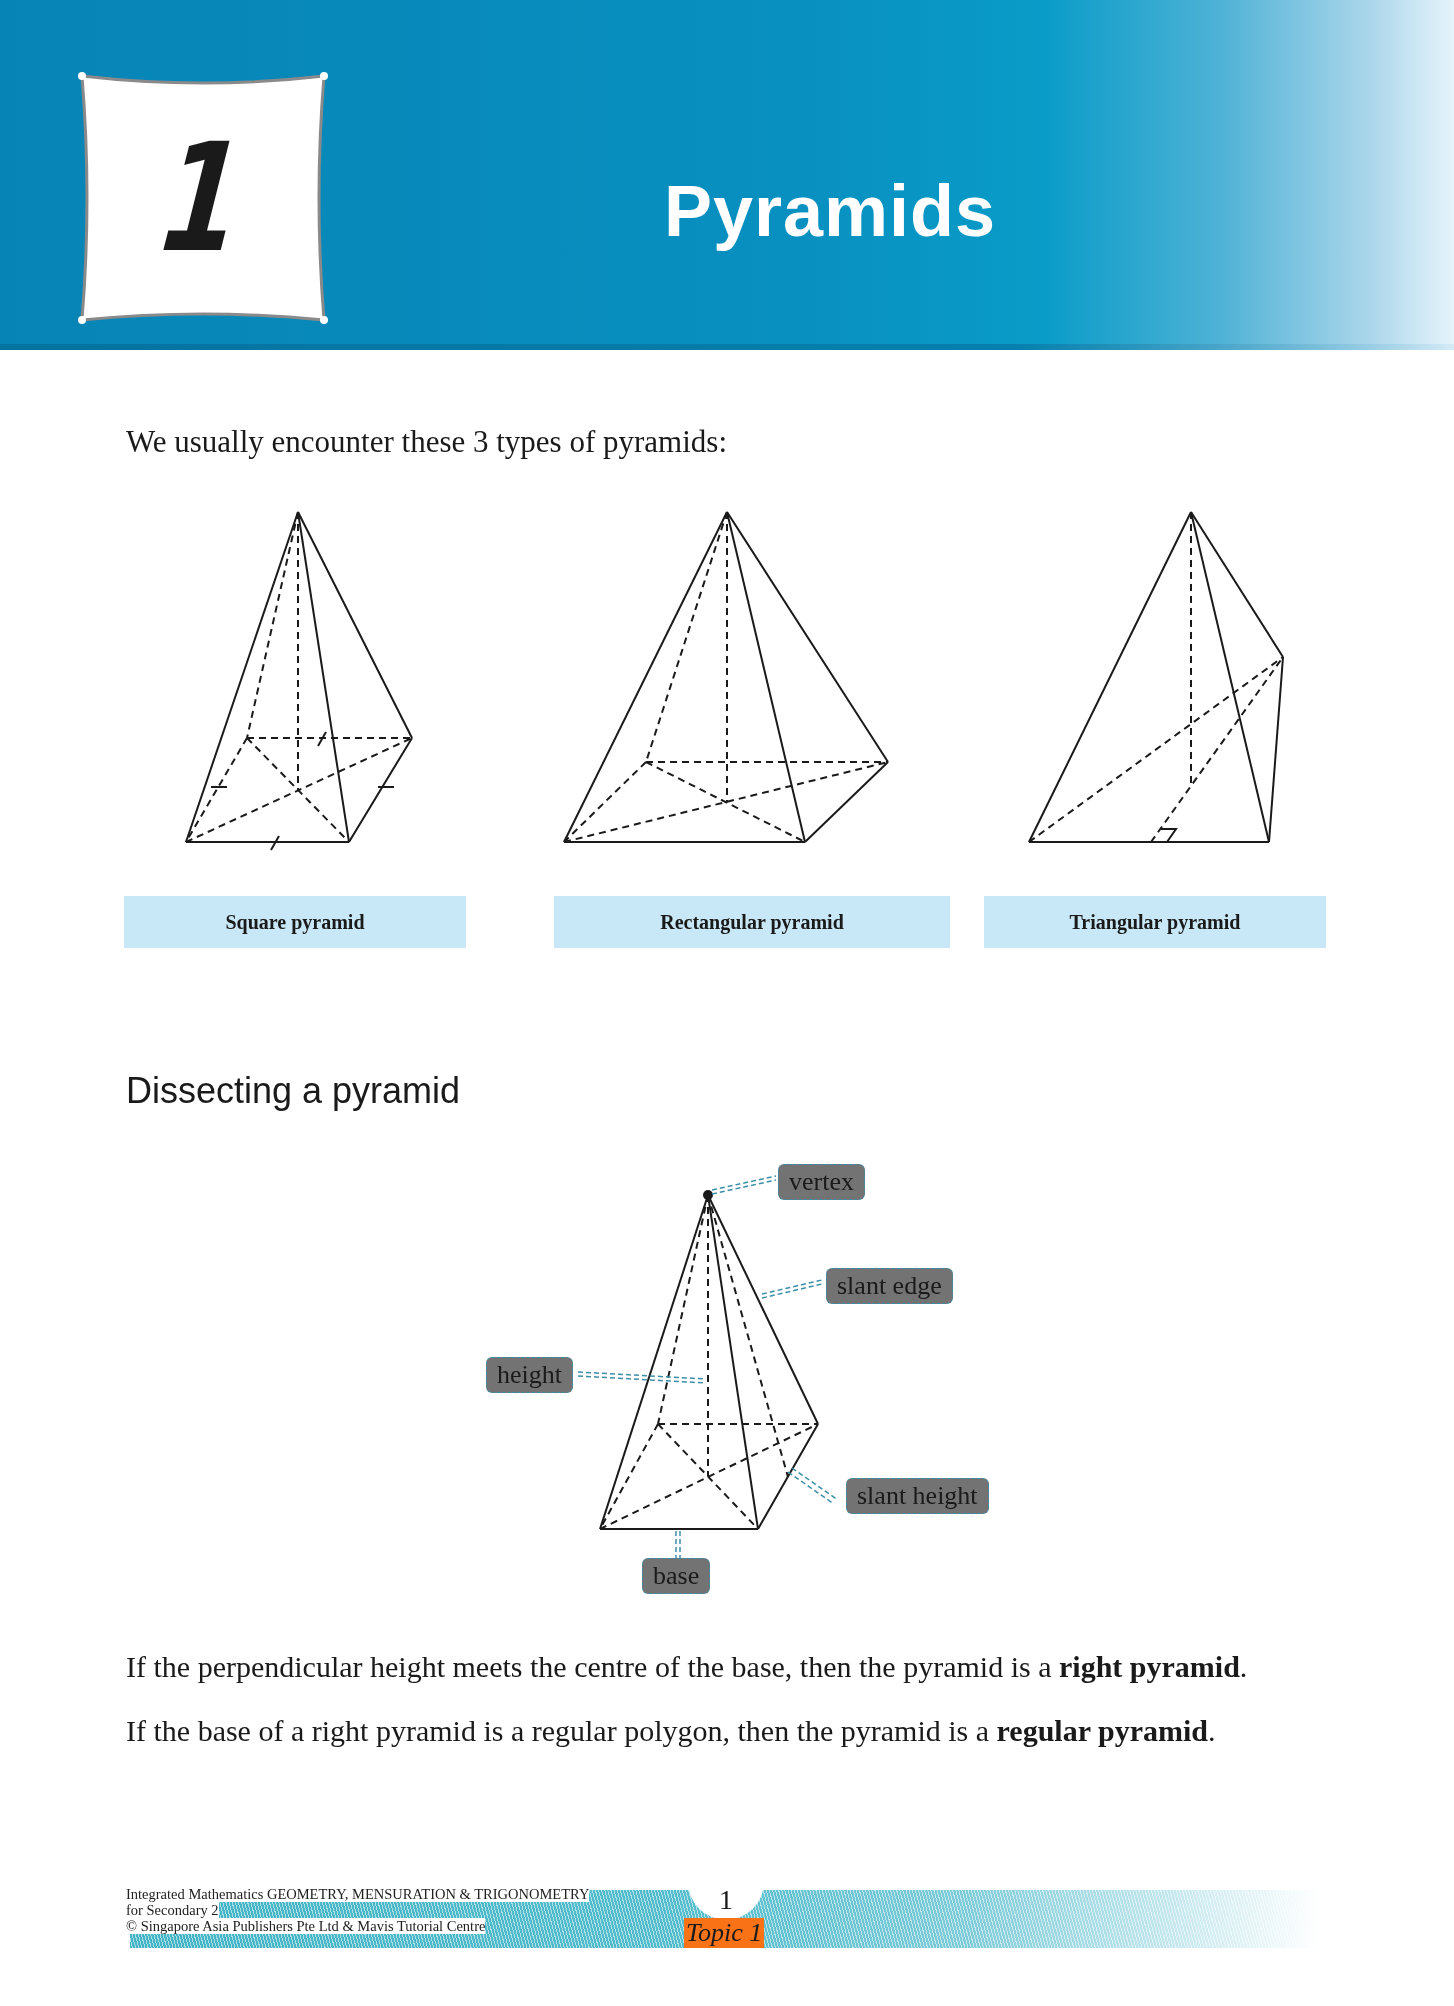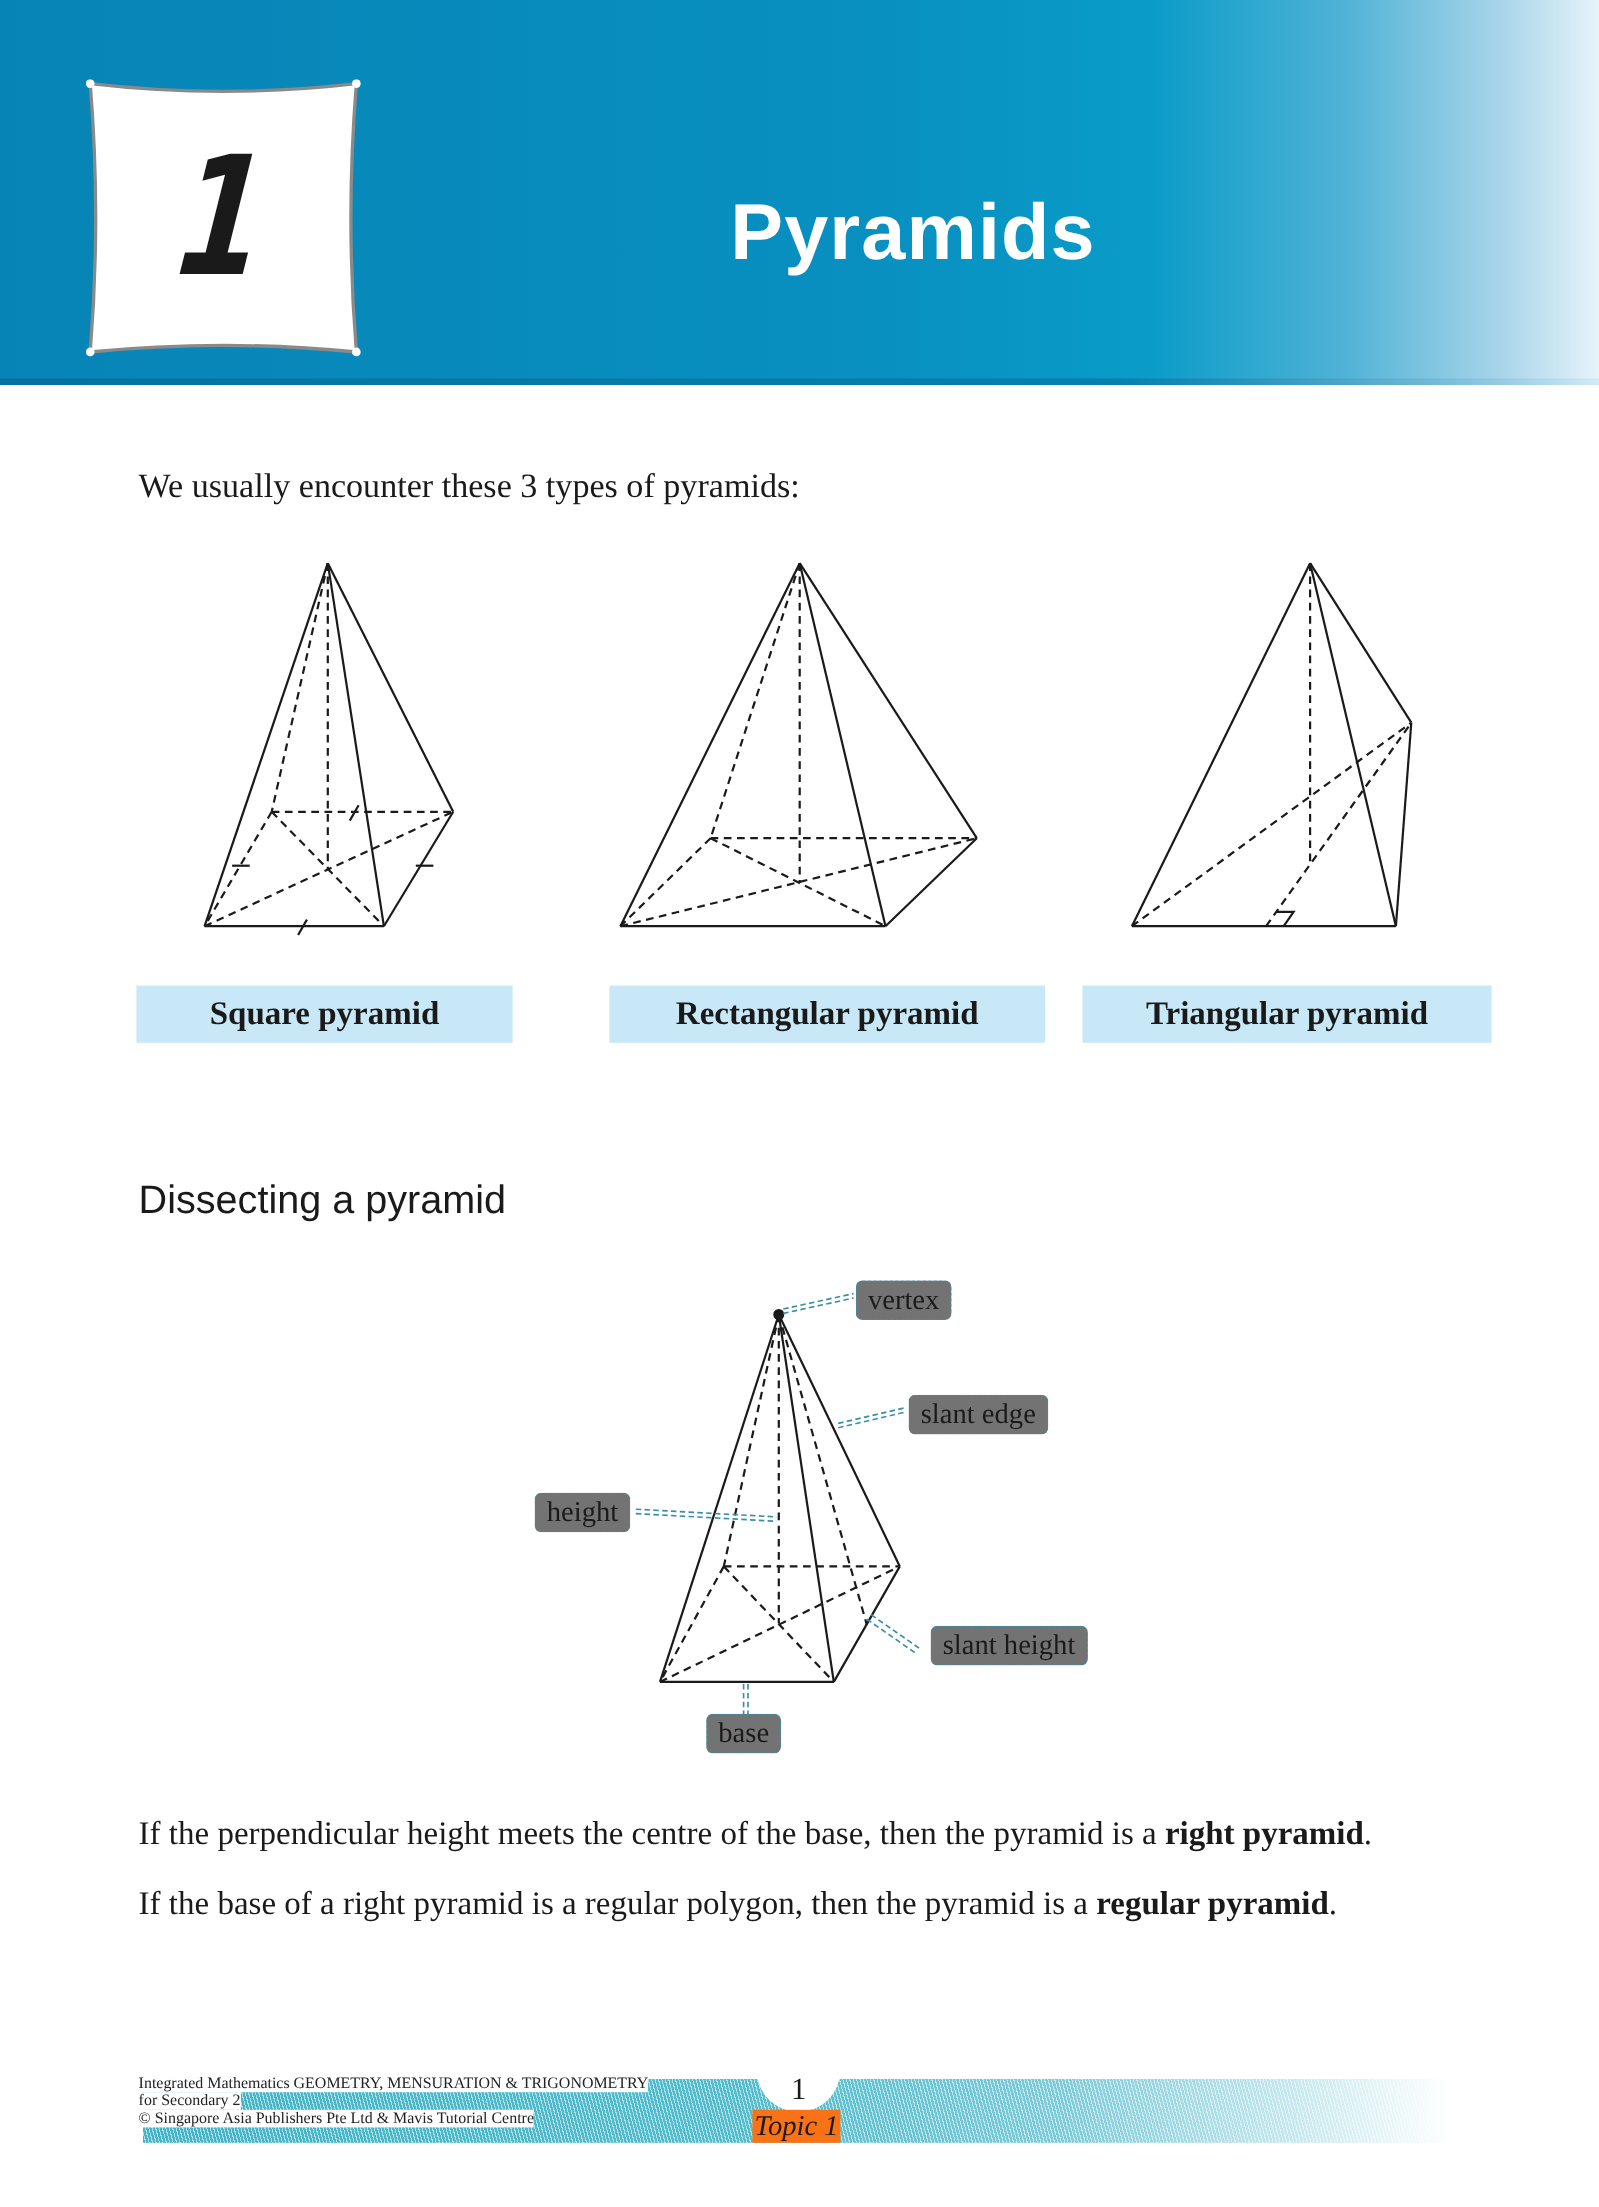--- a/index.html
+++ b/index.html
@@ -8,21 +8,21 @@
     background:linear-gradient(90deg, #0784b6 0%, #0890c0 55%, #0a9cc8 72%, #4fb2d6 84%, #a9d5ea 94%, #e6f3fa 100%); }
   .header-line { position:absolute; left:0; top:344px; width:1454px; height:6px; background:linear-gradient(90deg,#06729e 0%, #0780ad 70%, rgba(200,230,245,0.6) 100%); }
   .chapter-box { position:absolute; left:78px; top:72px; width:250px; height:252px; }
   .chapter-box svg { position:absolute; left:0; top:0; }
   .chapter-num { position:absolute; left:0; top:0; width:250px; height:252px; display:flex; align-items:center; justify-content:center;
     font-family:"DejaVu Sans", sans-serif; font-weight:bold; font-style:italic; font-size:150px; color:#1a1a1a; transform:skewX(-6deg) scaleX(0.75); }
   .title { position:absolute; left:560px; top:170px; width:540px; text-align:center; font-family:"Liberation Sans", sans-serif; font-weight:bold; font-size:72px; color:#ffffff; letter-spacing:1px; }
   .intro { position:absolute; left:126px; top:424px; font-size:31px; }
   .fig { position:absolute; }
   .type-label { position:absolute; top:896px; height:52px; background:#c9e8f7; display:flex; align-items:center; justify-content:center;
-    font-weight:bold; font-size:30px; color:#1a1a1a; }
+    font-weight:bold; font-size:20px; color:#1a1a1a; }
   .section-title { position:absolute; left:126px; top:1070px; font-family:"Liberation Sans", sans-serif; font-size:36px; color:#1a1a1a; }
   .callout { position:absolute; border:1.5px dashed #3a8fa8; border-radius:6px; font-size:26px; padding:2px 10px; background:#737373; white-space:nowrap;font-family:Liberation Serif, serif; }
   .para { position:absolute; left:126px; font-size:30px; }
   .para b { font-weight:bold; }
   .footer { position:absolute; left:0; top:1880px; width:1454px; height:80px; }
   .footer-band { position:absolute; left:130px; top:10px; width:1190px; height:58px;
     background:repeating-linear-gradient(75deg, rgba(255,255,255,0.0) 0px, rgba(255,255,255,0.0) 2px, rgba(255,255,255,0.55) 2px, rgba(255,255,255,0.55) 3px),
                linear-gradient(90deg, #42b4c6 0%, #52bccc 45%, #7ccbd8 70%, #c5e8ee 88%, rgba(255,255,255,0) 100%); }
   .footer-text { position:absolute; left:126px; top:6px; font-size:14.5px; line-height:16px; color:#222; }
   .footer-text div { background:#fff; display:inline-block; padding-right:0; }
@@ -103,21 +103,21 @@
     <line x1="259" y1="352" x2="273" y2="167"></line>
     <g stroke-dasharray="7,5">
       <line x1="19" y1="352" x2="273" y2="167"></line>
       <line x1="141" y1="352" x2="273" y2="167"></line>
       <line x1="181" y1="22" x2="181" y2="298"></line>
     </g>
 
     <polyline points="150,339 166,339 157,352"></polyline>
   </g>
 </svg>
-<div class="type-label" style="left:984px;width:372px">Triangular pyramid</div>
+<div class="type-label" style="left:984px;width:342px">Triangular pyramid</div>
 
 <div class="section-title">Dissecting a pyramid</div>
 
 <svg class="fig" style="left:470px;top:1150px" width="540" height="460" viewBox="0 0 540 460">
   <g stroke="#1a1a1a" stroke-width="2" fill="none">
     <line x1="238" y1="45" x2="130" y2="379"></line>
     <line x1="238" y1="45" x2="348" y2="274"></line>
     <line x1="238" y1="45" x2="288" y2="379"></line>
     <line x1="130" y1="379" x2="288" y2="379"></line>
     <line x1="288" y1="379" x2="348" y2="274"></line>

